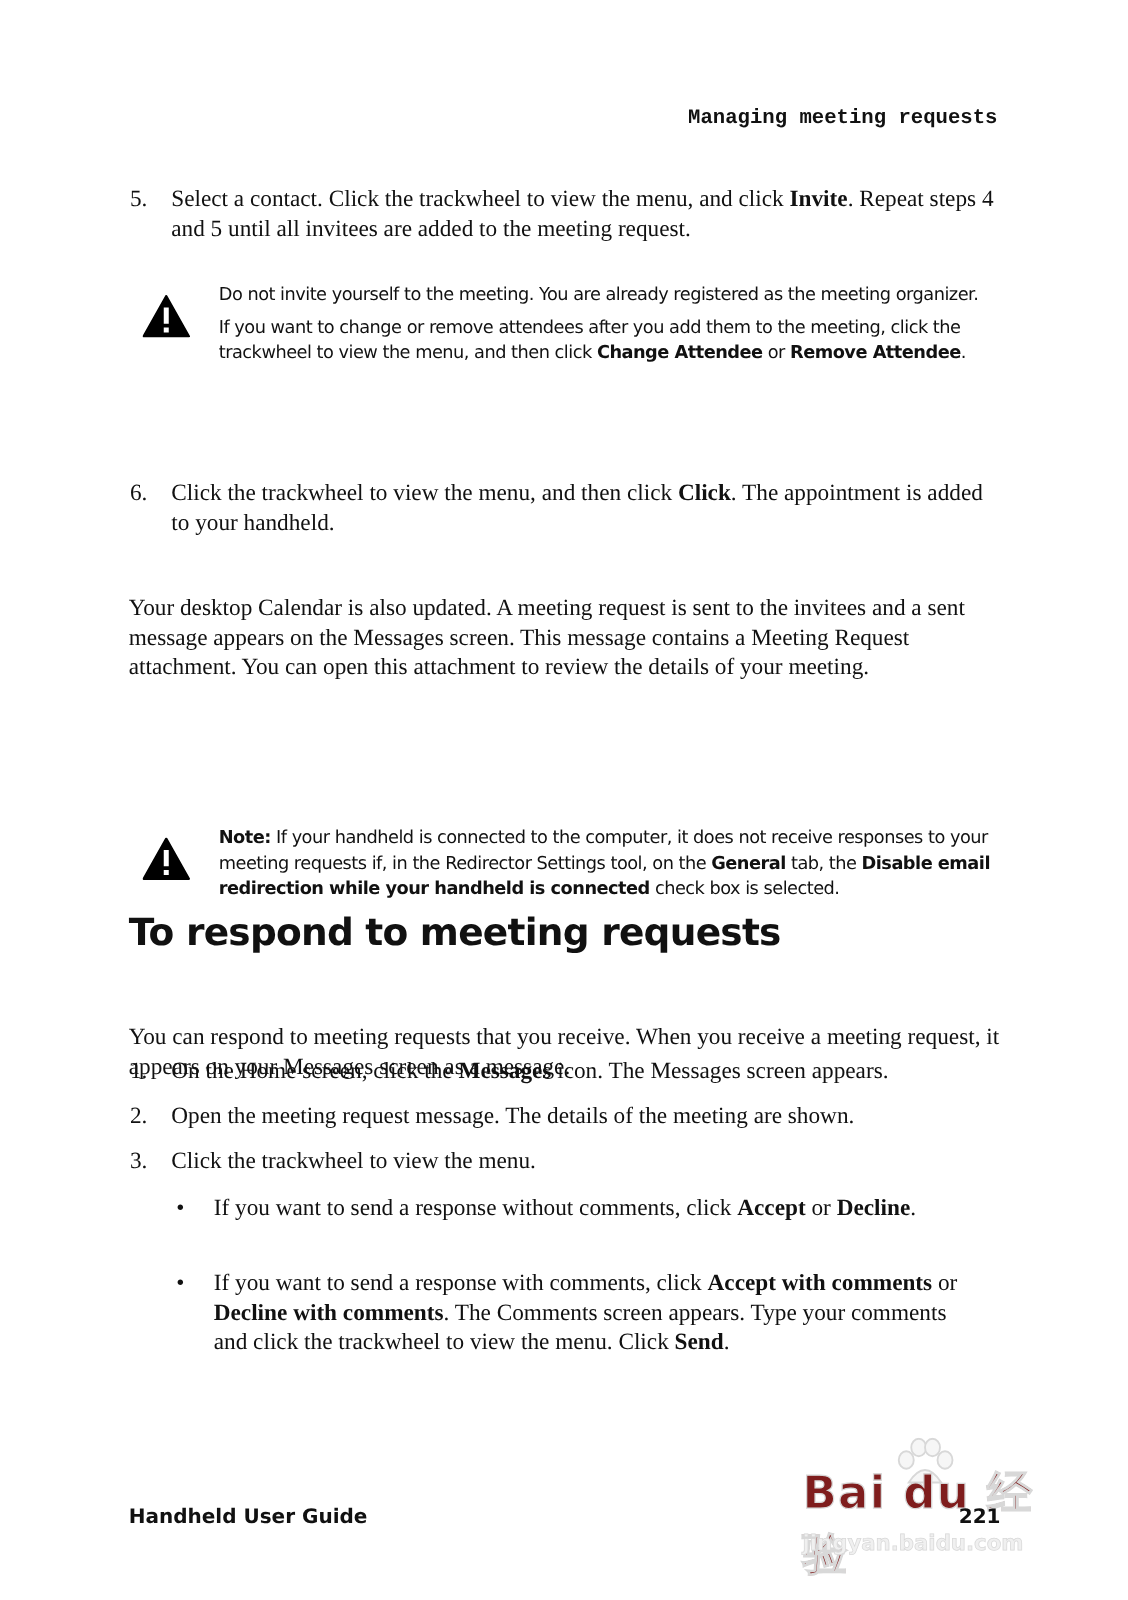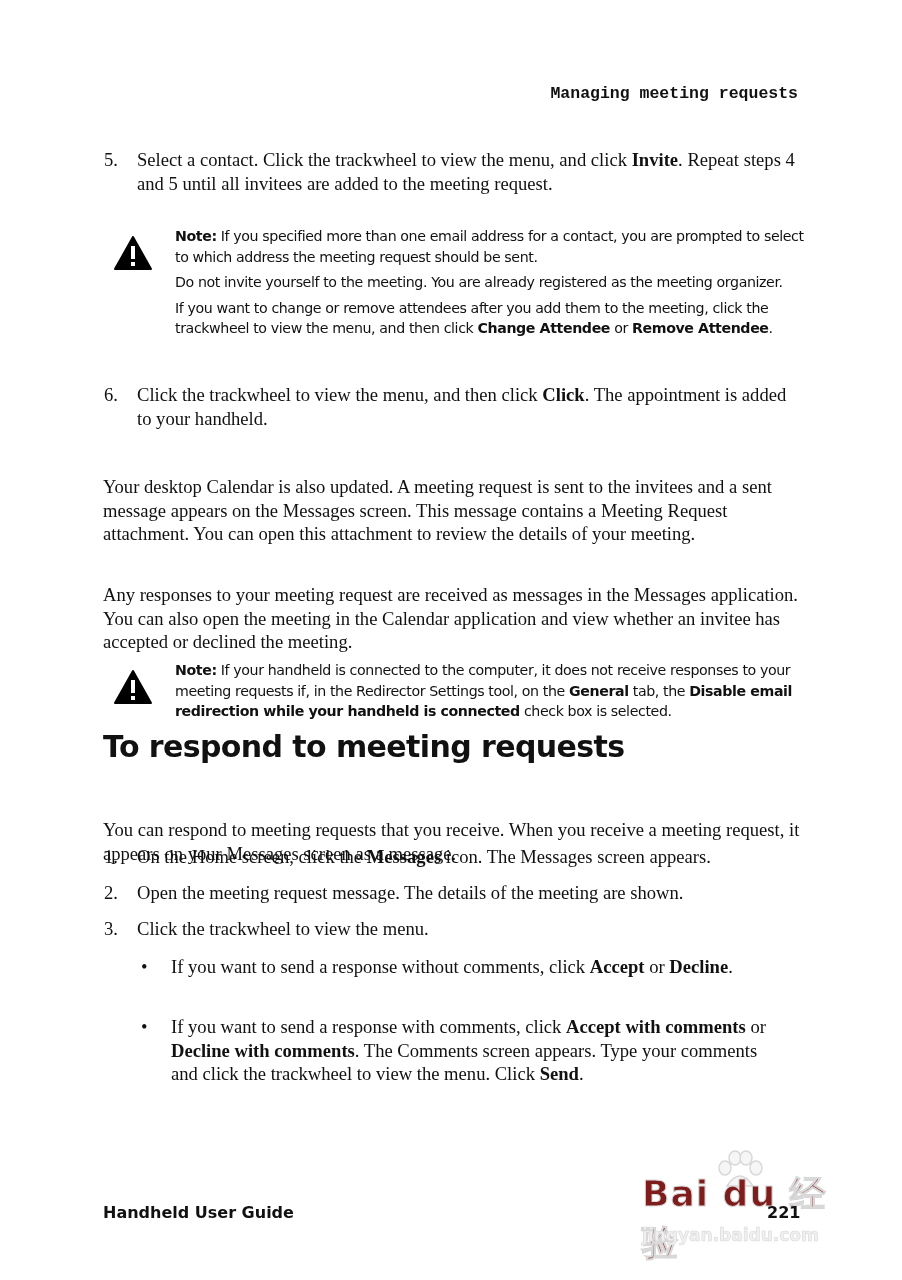--- a/index.html
+++ b/index.html
@@ -40,33 +40,31 @@
     <div class="txt"><span>Select a contact. Click the trackwheel to view the menu, and click </span><b>Invite</b><span>. Repeat steps 4 and 5 until all invitees are added to the meeting request.</span></div>
   </div>
 
   <div class="note sans" style="top:226px;">
     <svg class="warn" viewBox="0 0 38 34">
       <path d="M19 1 L37 33 L1 33 Z" fill="#000" stroke="#000" stroke-width="2" stroke-linejoin="round"></path>
       <rect x="17" y="10" width="4" height="13" fill="#fff"></rect>
       <rect x="17" y="26" width="4" height="4" fill="#fff"></rect>
     </svg>
     <div class="body">
-      <p><b>Note:</b><span> If you specified more than one email address for a contact, you are prompted to select to which address the meeting request should be sent.</span></p>
       <p>Do not invite yourself to the meeting. You are already registered as the meeting organizer.</p>
       <p><span>If you want to change or remove attendees after you add them to the meeting, click the trackwheel to view the menu, and then click </span><b>Change Attendee</b><span> or </span><b>Remove Attendee</b><span>.</span></p>
     </div>
   </div>
 
   <div class="step serif" style="top:383px;">
     <span class="num">6.</span>
     <div class="txt"><span>Click the trackwheel to view the menu, and then click </span><b>Click</b><span>. The appointment is added to your handheld.</span></div>
   </div>
 
   <div class="para serif" style="top:442px;">Your desktop Calendar is also updated. A meeting request is sent to the invitees and a sent message appears on the Messages screen. This message contains a Meeting Request attachment. You can open this attachment to review the details of your meeting.</div>
-  <div class="para serif" style="top:550px;">Any responses to your meeting request are received as messages in the Messages application. You can also open the meeting in the Calendar application and view whether an invitee has accepted or declined the meeting.</div>
 
   <div class="note sans" style="top:660px;">
     <svg class="warn" viewBox="0 0 38 34">
       <path d="M19 1 L37 33 L1 33 Z" fill="#000" stroke="#000" stroke-width="2" stroke-linejoin="round"></path>
       <rect x="17" y="10" width="4" height="13" fill="#fff"></rect>
       <rect x="17" y="26" width="4" height="4" fill="#fff"></rect>
     </svg>
     <div class="body">
       <p><b>Note:</b><span> If your handheld is connected to the computer, it does not receive responses to your meeting requests if, in the Redirector Settings tool, on the </span><b>General</b><span> tab, the </span><b>Disable email redirection while your handheld is connected</b><span> check box is selected.</span></p>
     </div>

